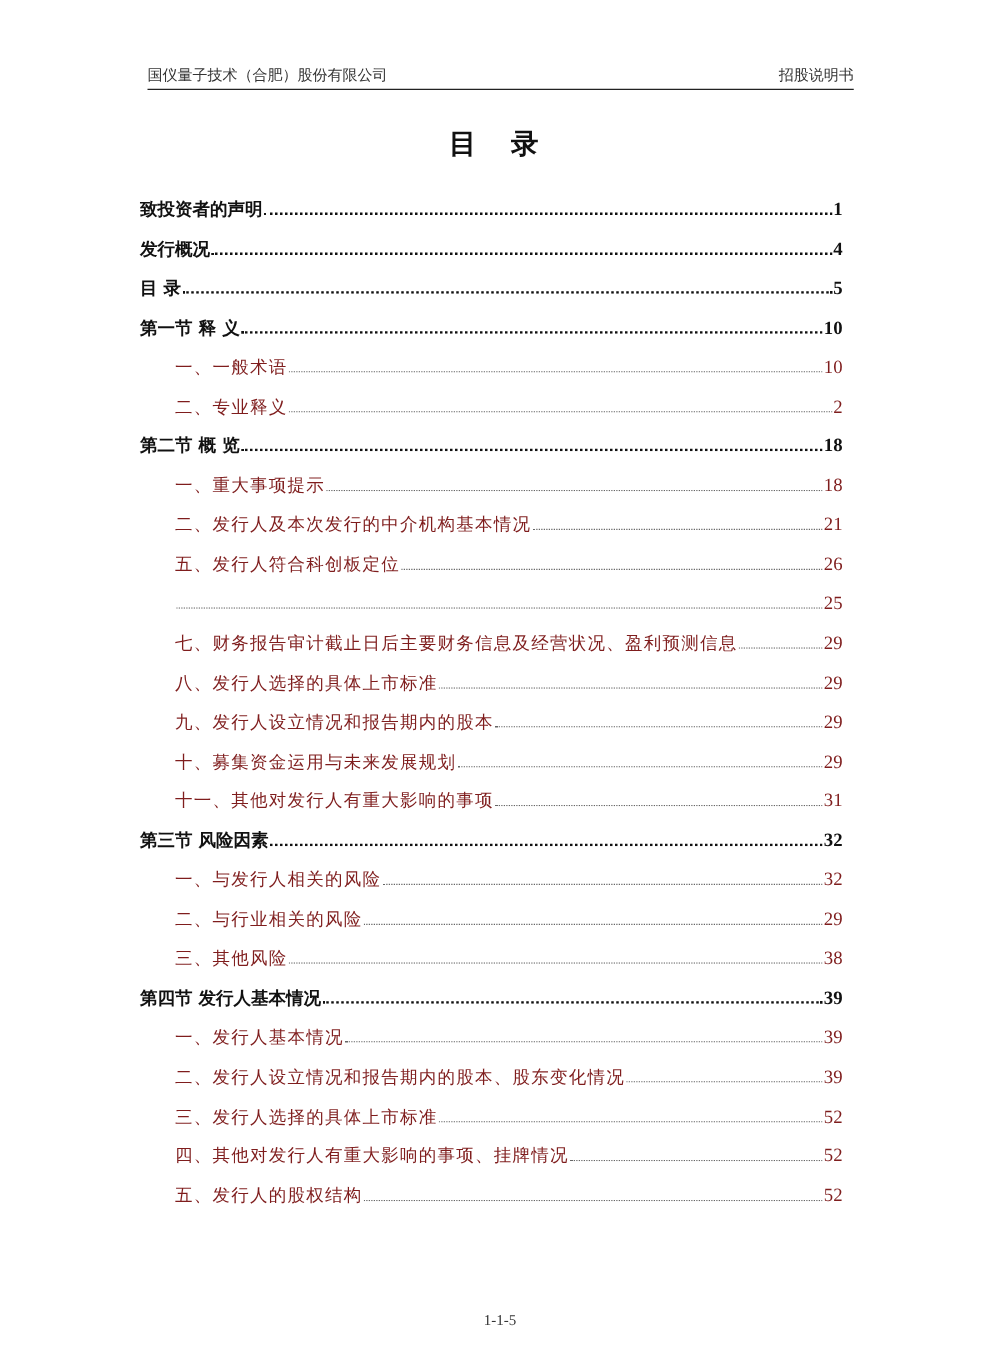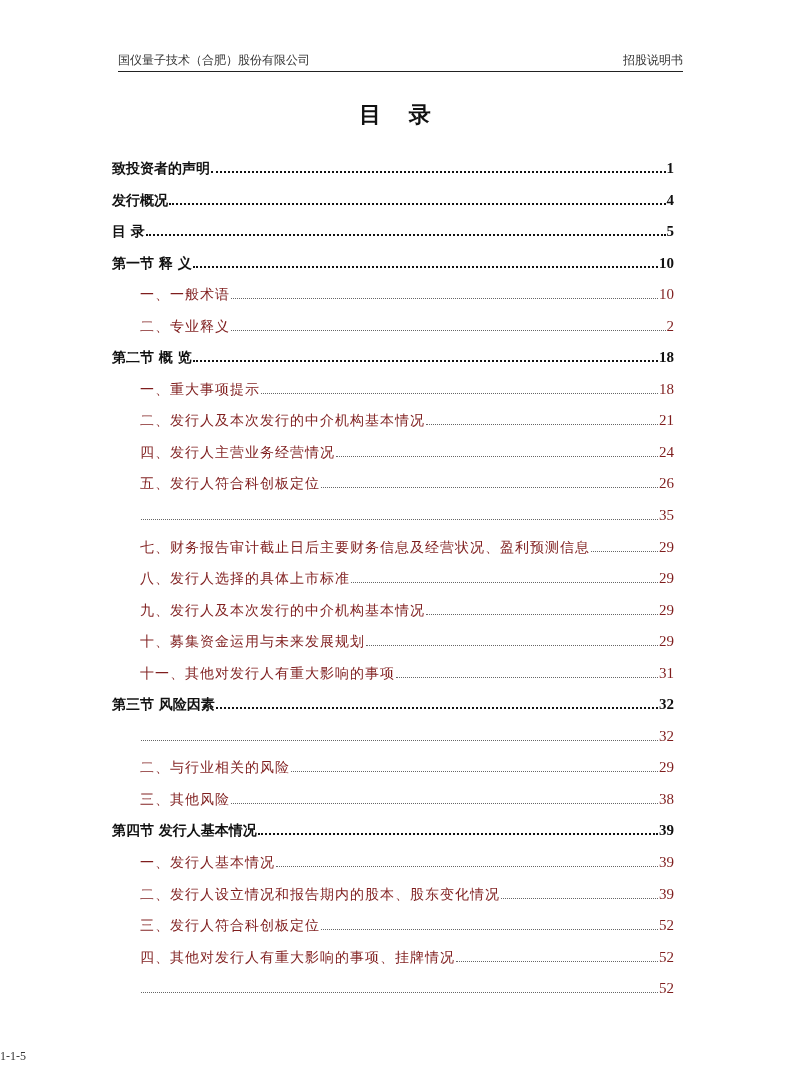--- a/index.html
+++ b/index.html
@@ -108,20 +108,21 @@
       letter-spacing: 0;
     }
     .toc-row.level-2 .leader::after {
       border-bottom: 1px dotted #666;
     }
     .page-footer {
       position: absolute;
       left: 0;
       top: 1049px;
       width: 800px;
+      text-align: center;
       font-family: "Liberation Serif", "DejaVu Serif", serif;
       font-size: 12px;
       color: #333333;
     }
   </style>
 </head>
 <body>
 
 <div class="page-header">
   <span>国仪量子技术（合肥）股份有限公司</span>
@@ -170,64 +171,60 @@
       <span class="label">一、重大事项提示</span>
       <span class="leader"></span>
       <span class="page">18</span>
     </li>
   <li class="toc-row level-2">
       <span class="label">二、发行人及本次发行的中介机构基本情况</span>
       <span class="leader"></span>
       <span class="page">21</span>
     </li>
   <li class="toc-row level-2">
-      <span class="label">四、发行人主营业务经营情况</span>
-      <span class="leader"></span>
-      <span class="page">24</span>
-    </li>
-  <li class="toc-row level-2">
       <span class="label">五、发行人符合科创板定位</span>
       <span class="leader"></span>
       <span class="page">26</span>
     </li>
   <li class="toc-row level-2">
       <span class="leader"></span>
-      <span class="page">35</span>
+      <span class="page">25</span>
     </li>
   <li class="toc-row level-2">
       <span class="label">七、财务报告审计截止日后主要财务信息及经营状况、盈利预测信息</span>
       <span class="leader"></span>
       <span class="page">29</span>
     </li>
   <li class="toc-row level-2">
       <span class="label">八、发行人选择的具体上市标准</span>
       <span class="leader"></span>
       <span class="page">29</span>
     </li>
   <li class="toc-row level-2">
-      <span class="label">九、发行人及本次发行的中介机构基本情况</span>
+      <span class="label">九、发行人设立情况和报告期内的股本</span>
       <span class="leader"></span>
       <span class="page">29</span>
     </li>
   <li class="toc-row level-2">
       <span class="label">十、募集资金运用与未来发展规划</span>
       <span class="leader"></span>
       <span class="page">29</span>
     </li>
   <li class="toc-row level-2">
       <span class="label">十一、其他对发行人有重大影响的事项</span>
       <span class="leader"></span>
       <span class="page">31</span>
     </li>
   <li class="toc-row level-1">
       <span class="label">第三节 风险因素</span>
       <span class="leader"></span>
       <span class="page">32</span>
     </li>
   <li class="toc-row level-2">
+      <span class="label">一、与发行人相关的风险</span>
       <span class="leader"></span>
       <span class="page">32</span>
     </li>
   <li class="toc-row level-2">
       <span class="label">二、与行业相关的风险</span>
       <span class="leader"></span>
       <span class="page">29</span>
     </li>
   <li class="toc-row level-2">
       <span class="label">三、其他风险</span>
@@ -243,28 +240,29 @@
       <span class="label">一、发行人基本情况</span>
       <span class="leader"></span>
       <span class="page">39</span>
     </li>
   <li class="toc-row level-2">
       <span class="label">二、发行人设立情况和报告期内的股本、股东变化情况</span>
       <span class="leader"></span>
       <span class="page">39</span>
     </li>
   <li class="toc-row level-2">
-      <span class="label">三、发行人符合科创板定位</span>
+      <span class="label">三、发行人选择的具体上市标准</span>
       <span class="leader"></span>
       <span class="page">52</span>
     </li>
   <li class="toc-row level-2">
       <span class="label">四、其他对发行人有重大影响的事项、挂牌情况</span>
       <span class="leader"></span>
       <span class="page">52</span>
     </li>
   <li class="toc-row level-2">
+      <span class="label">五、发行人的股权结构</span>
       <span class="leader"></span>
       <span class="page">52</span>
     </li>
 </ul>
 
 <div class="page-footer">1-1-5</div>
 
 </body></html>

